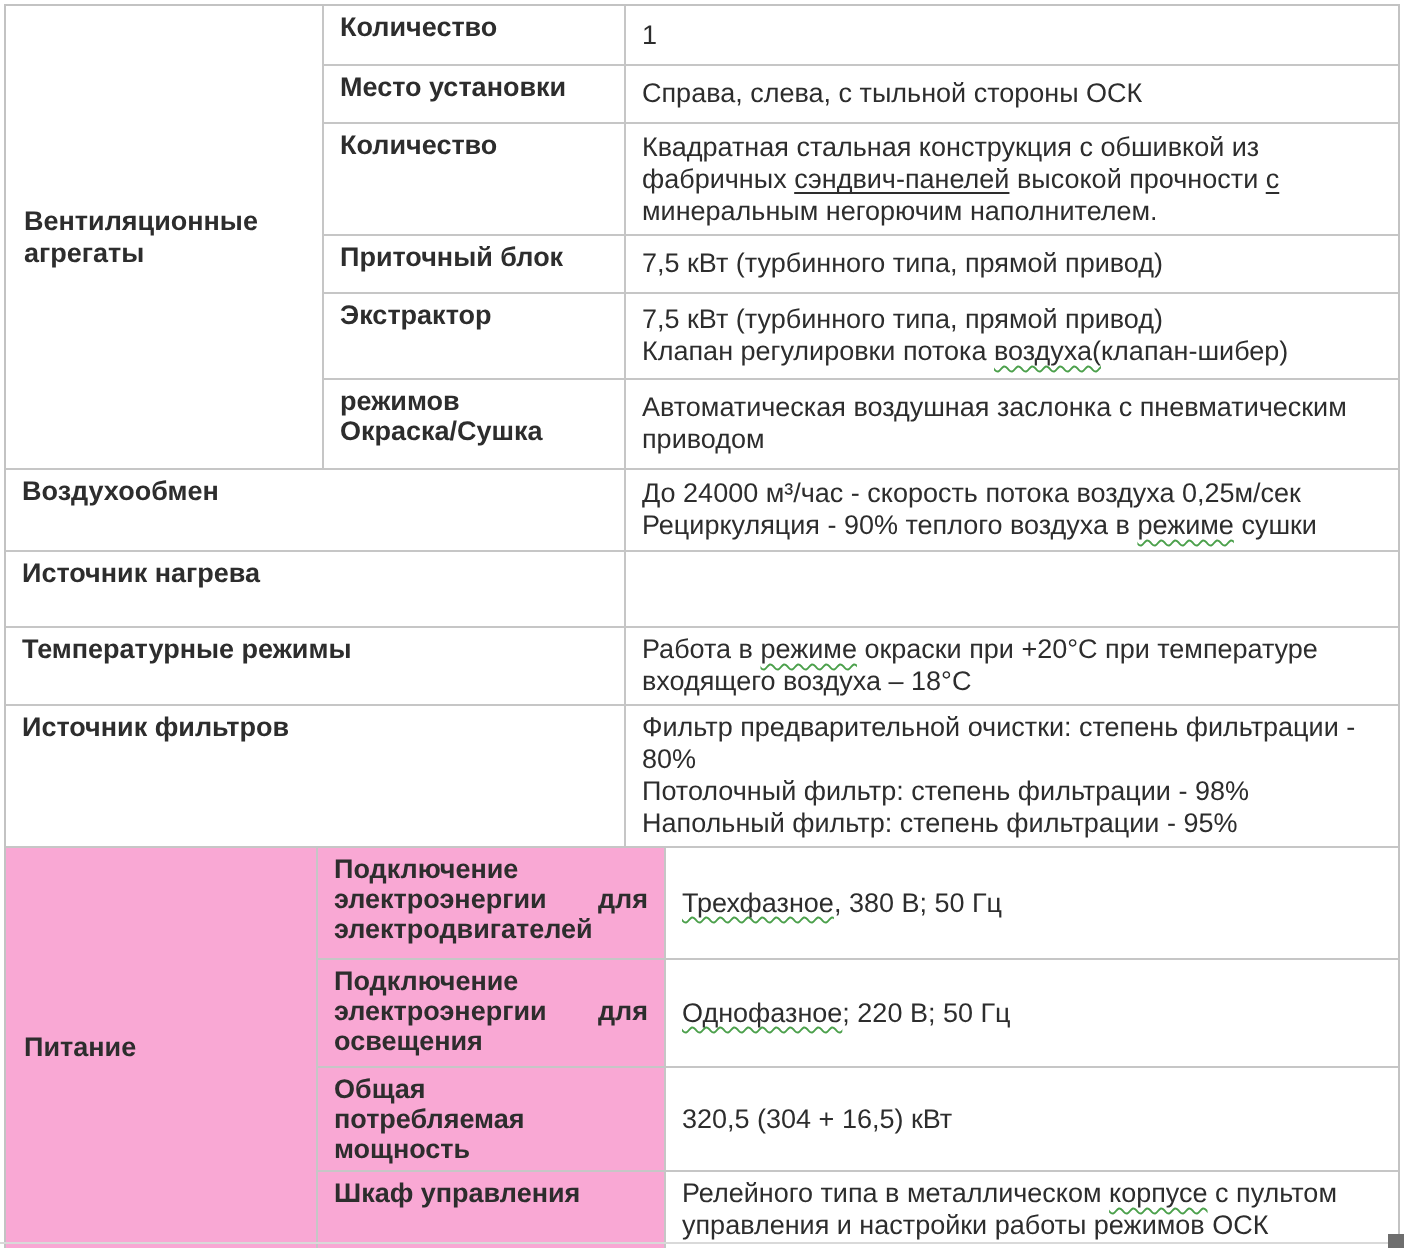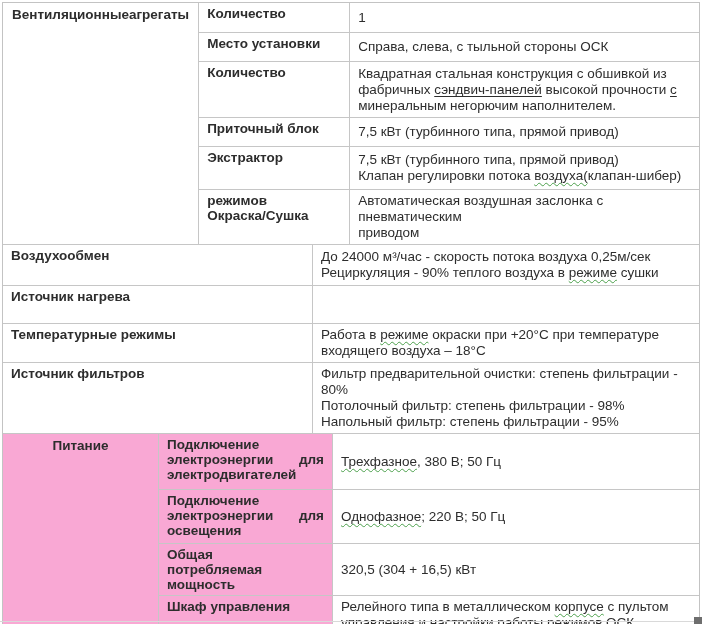--- a/index.html
+++ b/index.html
@@ -11,21 +11,21 @@
     font-size: 13.5px; color: #2d2d2d;
   }
   .tbl {
     position: absolute; left: 2px; top: 2px; width: 698px;
     border: 1px solid #c3c3c3; background: #ffffff;
   }
   .sec { display: flex; }
   .sec + .sec { border-top: 1px solid #c6c6c6; }
   .gcell {
     flex: 0 0 159px; border-right: 1px solid #c6c6c6;
-    display: flex; flex-direction: row; justify-content: center;
+    display: flex; flex-direction: column; justify-content: center;
     padding: 4px 9px; font-weight: 700; line-height: 16px;
   }
   .rows { flex: 1 1 auto; display: flex; flex-direction: column; }
   .row { display: flex; }
   .row + .row { border-top: 1px solid #c6c6c6; }
   .lcell {
     border-right: 1px solid #c6c6c6; font-weight: 700;
     padding: 3px 8px; display: flex; flex-direction: column;
     justify-content: flex-start; line-height: 15px;
   }

